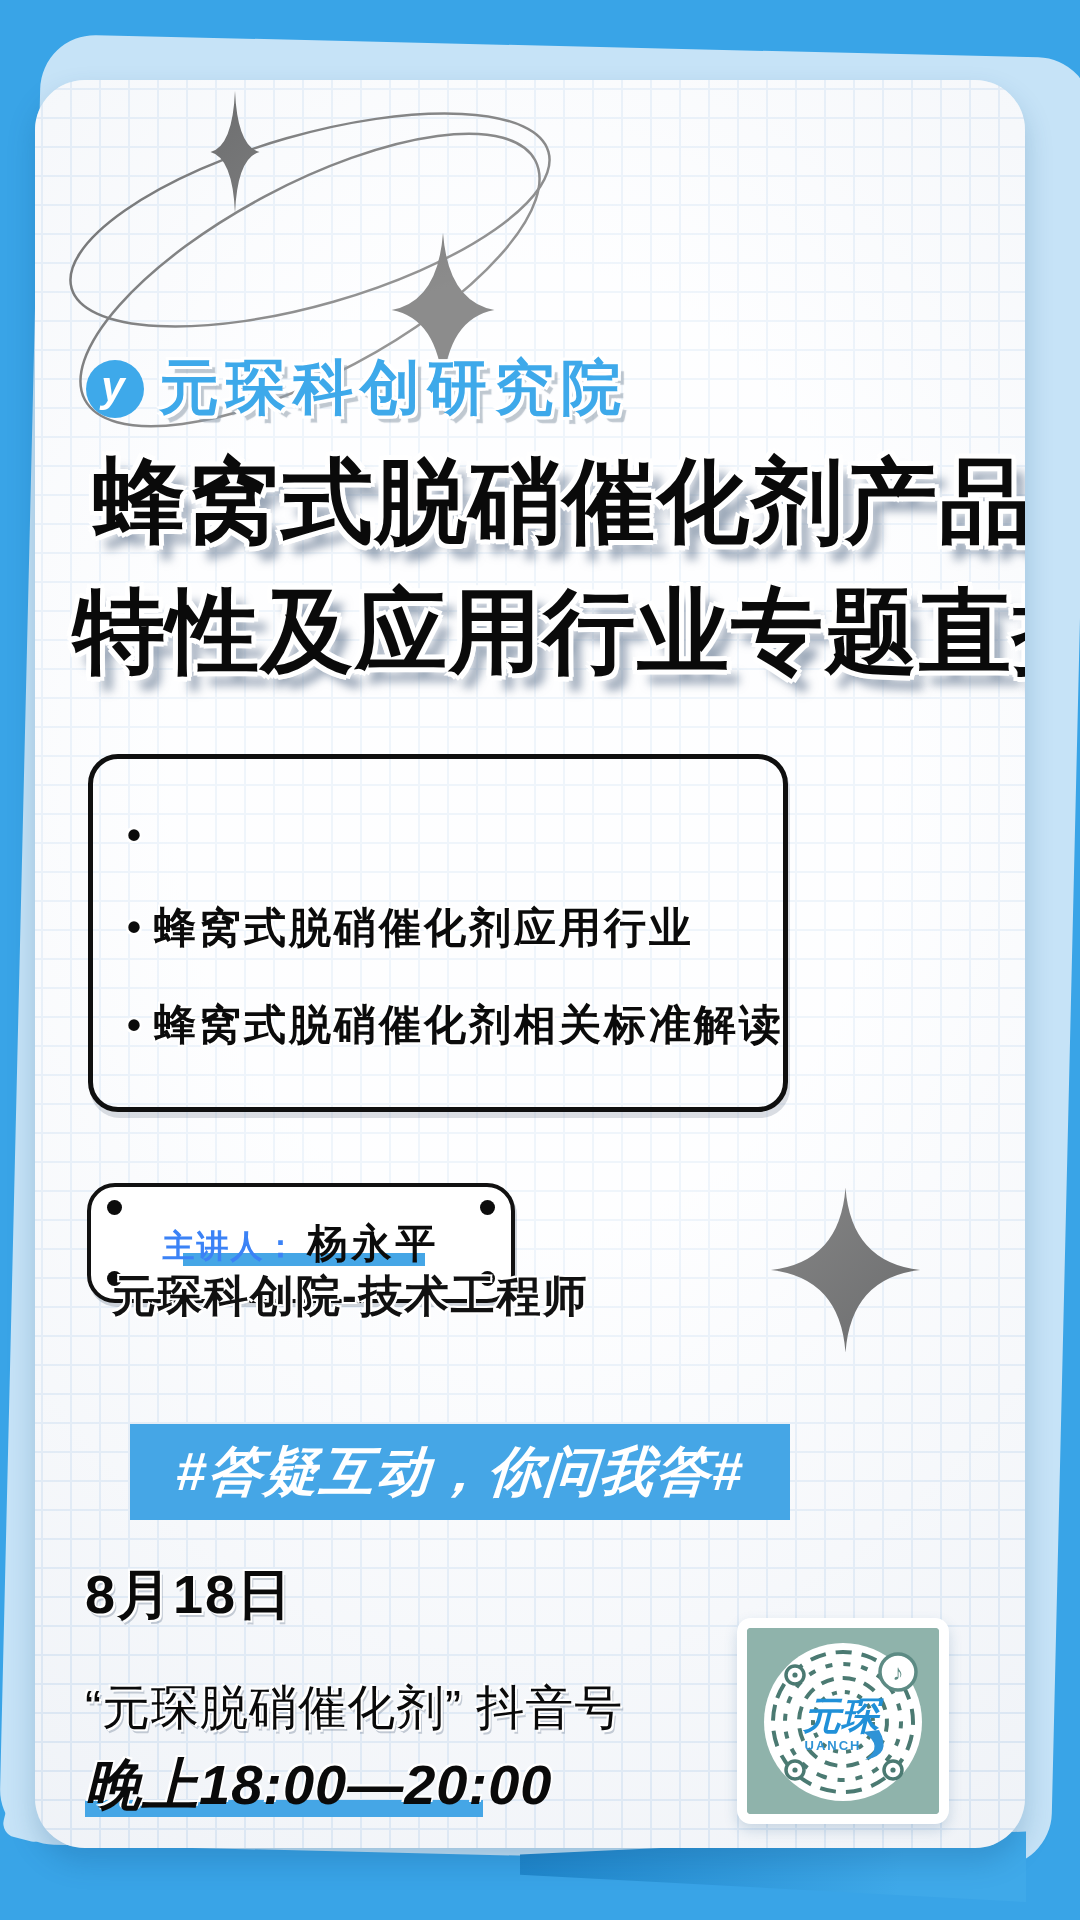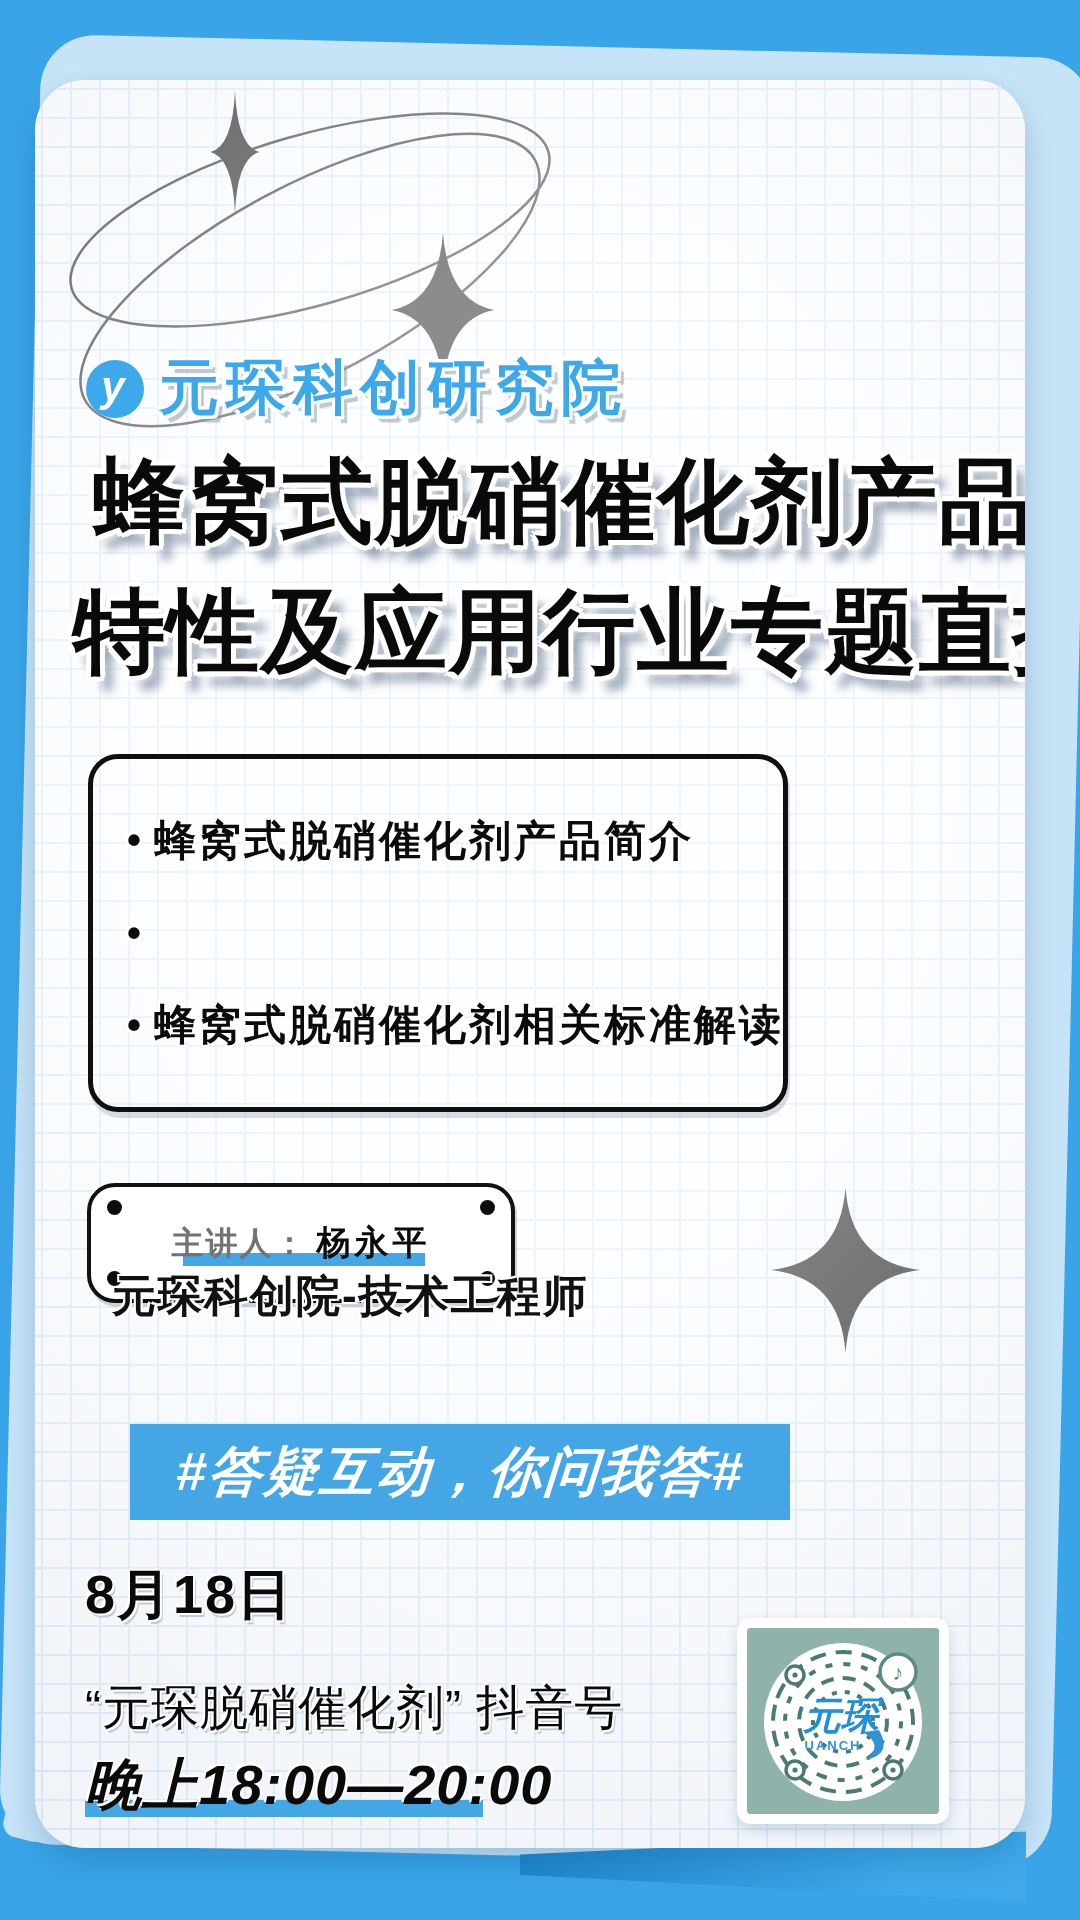--- a/index.html
+++ b/index.html
@@ -50,22 +50,22 @@
   .topic .dot{font-size:40px;margin-right:10px;}
 
   .speaker-box{position:absolute;left:52px;top:1103px;width:428px;height:120px;z-index:5;
     background:#fff;border:4px solid #111;border-radius:28px;
     display:flex;align-items:center;justify-content:center;
     box-shadow:2px 4px 0 rgba(100,115,135,.3);}
   .speaker-box .cdot{position:absolute;width:15px;height:15px;background:#0c0c0c;border-radius:50%;}
   .cdot.tl{left:16px;top:13px;}.cdot.tr{right:16px;top:13px;}
   .cdot.bl{left:16px;bottom:13px;}.cdot.br{right:16px;bottom:13px;}
   .speaker-line{position:relative;z-index:1;display:flex;align-items:baseline;}
-  .speaker-label{font-size:32px;font-weight:800;color:#737373;letter-spacing:2px;}
-  .speaker-name{font-size:34px;font-weight:900;color:#0b0b0b;letter-spacing:4px;margin-left:9px;}
+  .speaker-label{font-size:32px;font-weight:800;color:#3b82f6;letter-spacing:2px;}
+  .speaker-name{font-size:40px;font-weight:900;color:#0b0b0b;letter-spacing:4px;margin-left:9px;}
   .speaker-hl{position:absolute;left:92px;top:66px;width:242px;height:13px;background:#45a6e6;z-index:0;}
   .speaker-title{position:absolute;left:77px;top:1187px;z-index:5;
     font-size:44px;font-weight:700;color:#111;letter-spacing:2px;
     text-shadow:-2px -2px 0 #fff,2px 2px 0 #fff,-2px 2px 0 #fff,2px -2px 0 #fff;}
 
   .qa-banner{position:absolute;left:95px;top:1344px;width:660px;height:96px;z-index:5;
     background:#45a6e6;display:flex;align-items:center;justify-content:center;}
   .qa-banner span{color:#fff;font-size:54px;font-weight:900;font-style:italic;
     letter-spacing:2px;white-space:nowrap;transform:skewX(-4deg);}
 
@@ -120,24 +120,24 @@
     </div>
 
     <div class="title">
       <div>蜂窝式脱硝催化剂产品</div>
       <div>特性及应用行业专题直播</div>
     </div>
 
     <div class="topics-box">
       <div class="topic">
         <span class="dot">•</span>
-        <span>蜂窝式脱硝催化剂产品简介</span>
       </div>
       <div class="topic">
         <span class="dot">•</span>
+        <span>蜂窝式脱硝催化剂应用行业</span>
       </div>
       <div class="topic">
         <span class="dot">•</span>
         <span>蜂窝式脱硝催化剂相关标准解读</span>
       </div>
     </div>
 
     <div class="speaker-box">
       <span class="cdot tl"></span>
       <span class="cdot tr"></span>

